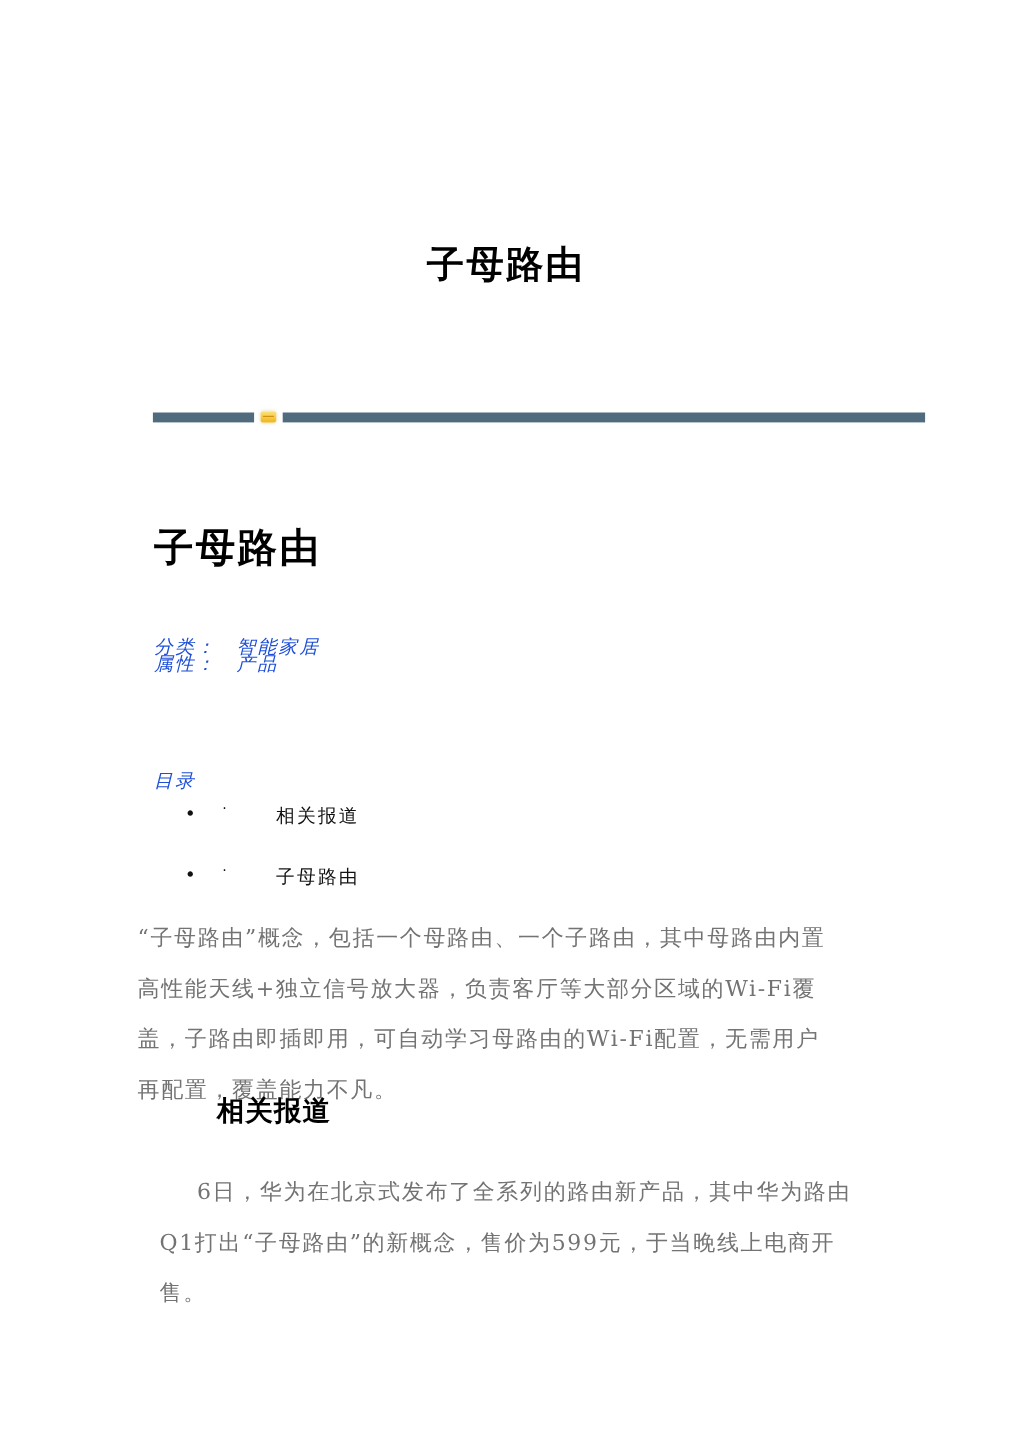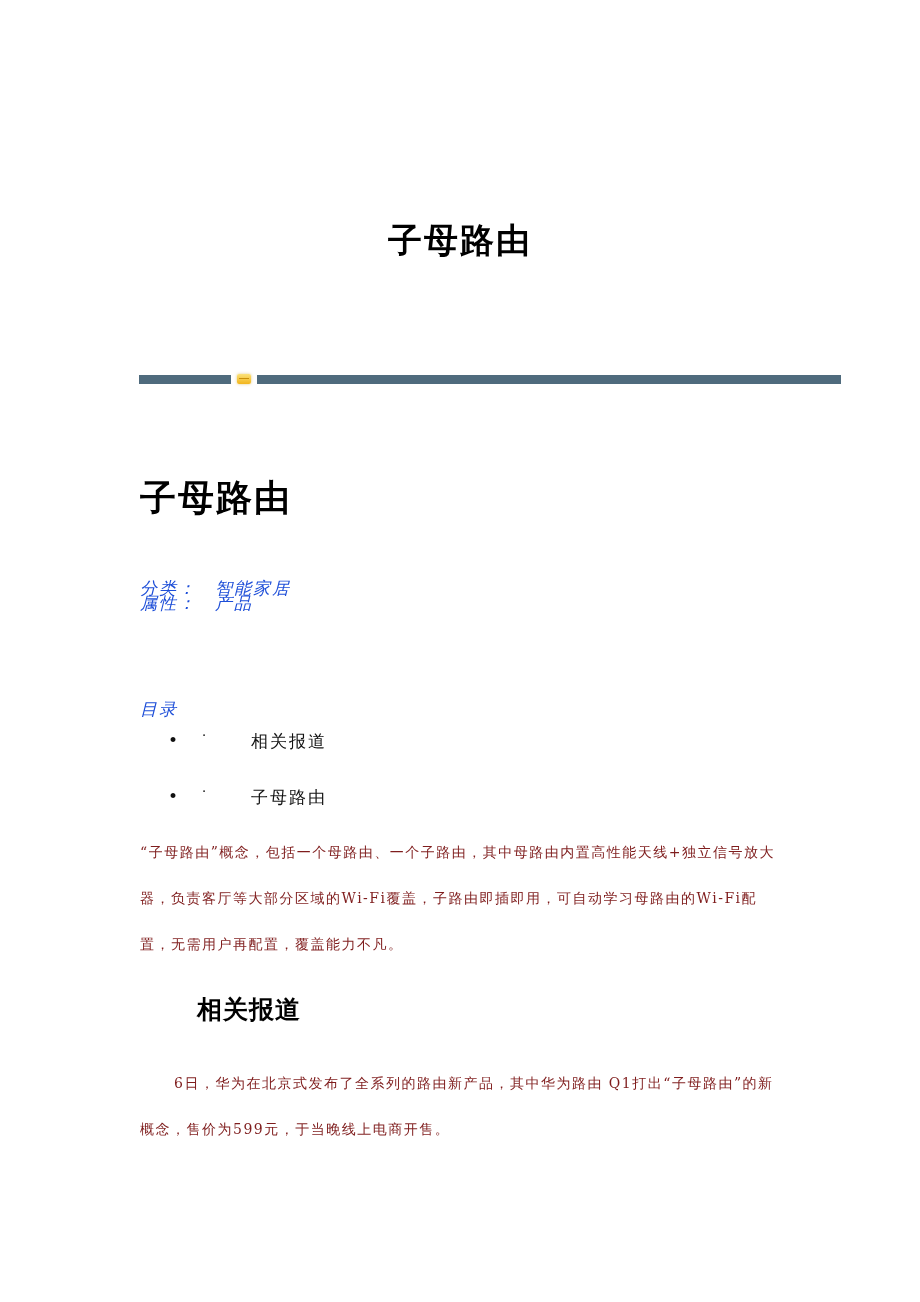--- a/index.html
+++ b/index.html
@@ -16,25 +16,25 @@
          box-shadow: 0 0 3px rgba(200,150,0,0.5); }
   .divider .gem::after { content: ""; position: absolute; left: 2px; right: 2px; top: 4px; height: 1px; background: #c9900a; }
   .doc-title { position: absolute; top: 474px; left: 140px; font-size: 36px; font-weight: bold;
          letter-spacing: 2px; font-family: "DejaVu Sans", "Liberation Sans", sans-serif; }
   .meta { position: absolute; left: 140px; font-size: 17px; letter-spacing: 2px; color: #1d4ed8; font-style: italic; }
   .meta .val { margin-left: 18px; }
   .toc-item { position: absolute; left: 168px; font-size: 17px; letter-spacing: 2px; color: #111; }
   .toc-item .b1 { position: absolute; left: 0; top: 0; }
   .toc-item .b2 { position: absolute; left: 34px; top: -2px; font-size: 13px; }
   .toc-item .lbl { position: absolute; left: 83px; top: 0; white-space: nowrap; }
-  .para { position: absolute; left: 140px; width: 640px; font-size: 14px; line-height: 46px;
-         letter-spacing: 1.5px; color: #7f1d1d; }
+  .para { position: absolute; left: 125px; width: 640px; font-size: 20px; line-height: 46px;
+         letter-spacing: 1.5px; color: #737373; }
   .h2 { position: absolute; top: 993px; left: 197px; font-size: 25px; font-weight: bold;
          letter-spacing: 1px; font-family: "DejaVu Sans", "Liberation Sans", sans-serif; }
-  .news { text-indent: 34px; }
+  .news { text-indent: 34px; margin-left: 20px; }
 </style>
 </head>
 <body>
 
 <div class="cover-title">子母路由</div>
 
 <div class="divider">
   <div class="seg1"></div>
   <div class="gem"></div>
   <div class="seg2"></div>

